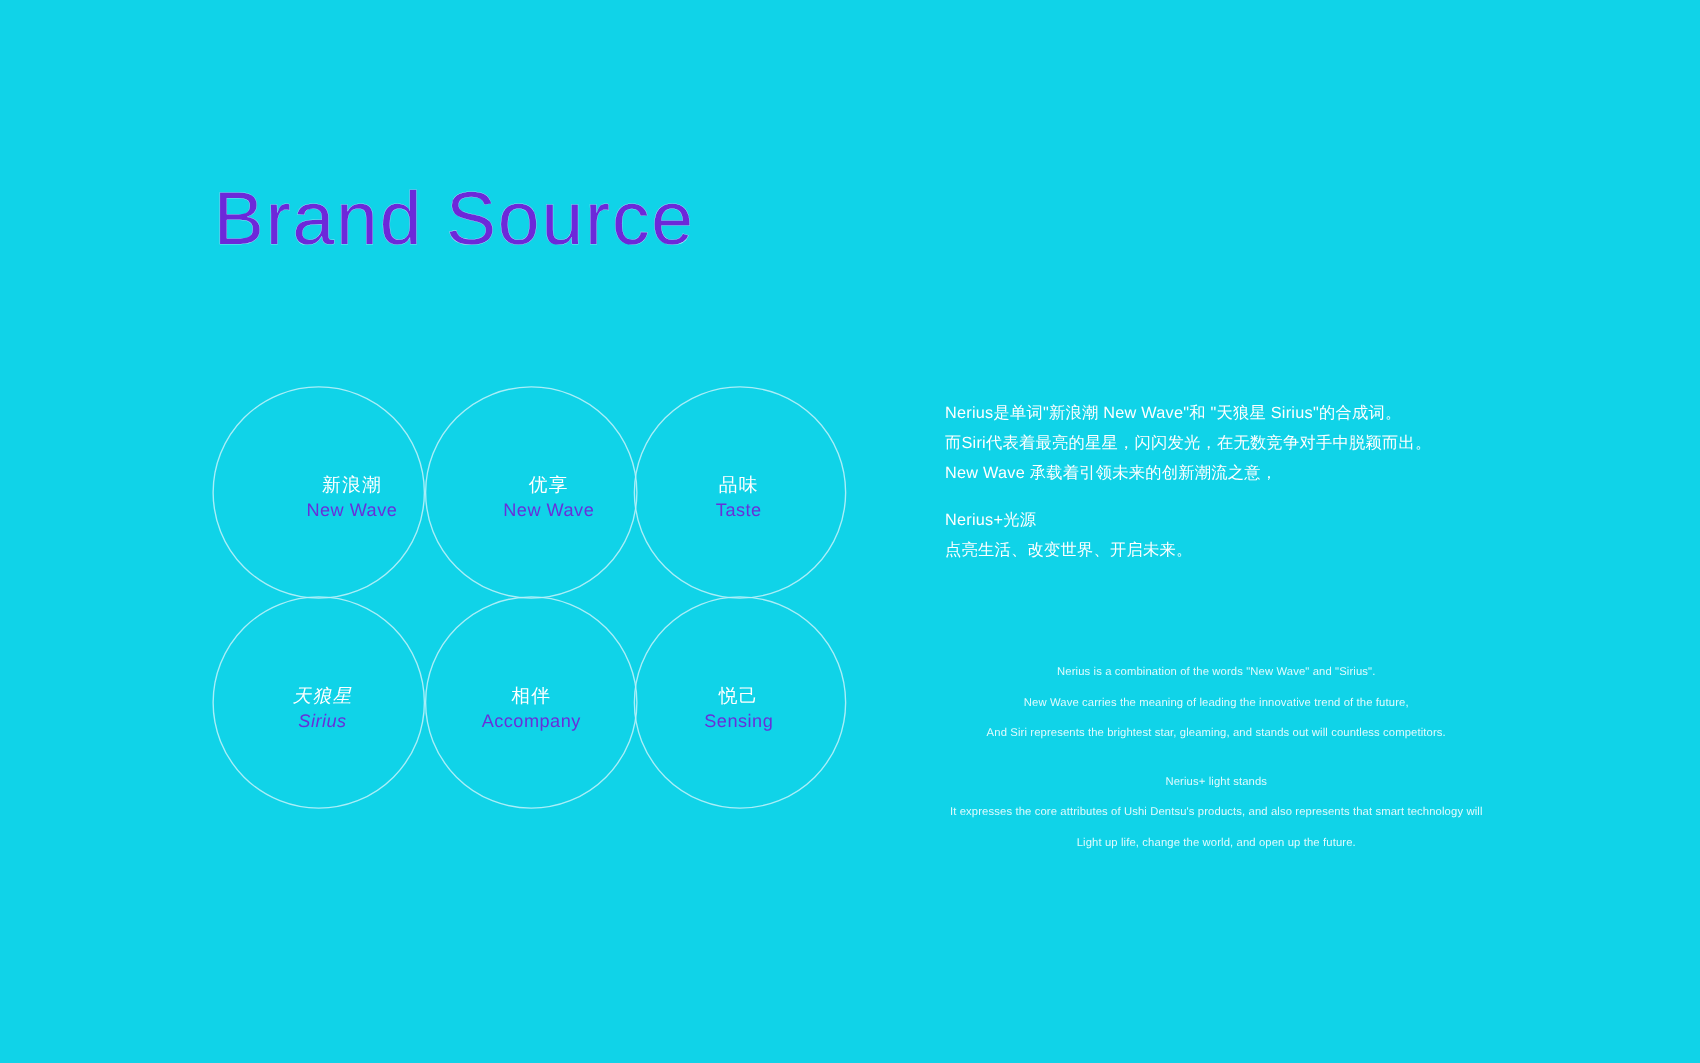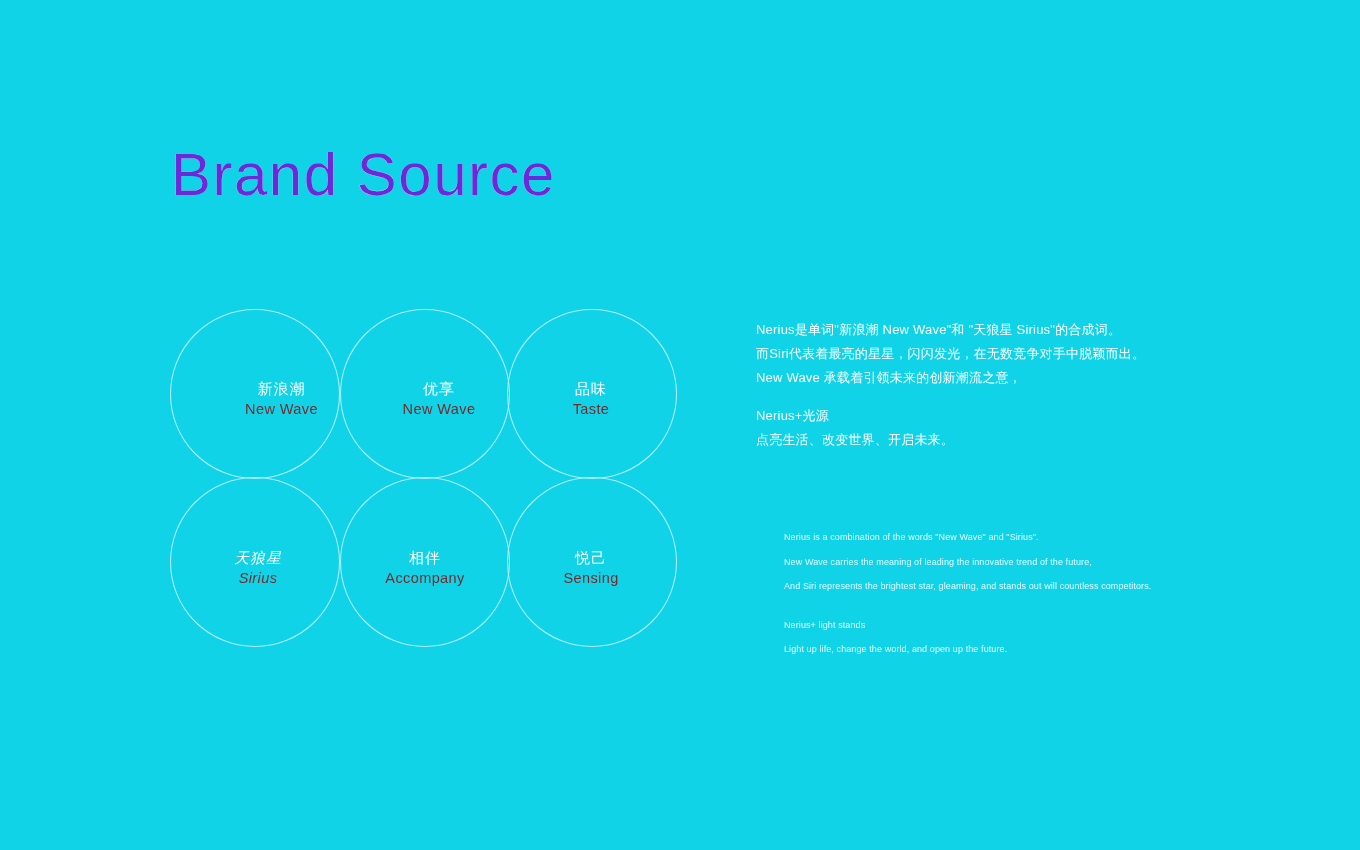--- a/index.html
+++ b/index.html
@@ -30,34 +30,34 @@
   .clabel{
     position:absolute;width:170px;text-align:center;
     transform:translate(-50%,-50%);
   }
   .clabel .cn{
     display:block;font-size:15px;line-height:20px;
     color:#ffffff;font-weight:400;letter-spacing:1px;
   }
   .clabel .en{
     display:block;font-size:14.5px;line-height:21px;
-    color:#7f1d1d;font-weight:300;letter-spacing:.4px;opacity:.95;
+    color:#6d28d9;font-weight:300;letter-spacing:.4px;opacity:.95;
   }
 
   
   .copy-cn{position:absolute;left:756px;top:318px;width:470px;}
   .copy-cn p{margin:0;}
   .copy-cn .line{
     font-size:13px;line-height:24px;
     color:#ffffff;font-weight:400;letter-spacing:.2px;
     white-space:nowrap;
   }
   .copy-cn .gap{height:14px;}
 
-  .copy-en{position:absolute;left:784px;top:521px;width:470px;}
+  .copy-en{position:absolute;left:738px;top:521px;width:470px;text-align:center;}
   .copy-en .line{
     font-size:9px;line-height:15.6px;
     color:#eafdff;font-weight:400;letter-spacing:.1px;
     white-space:nowrap;opacity:.96;
   }
   .copy-en .gap{height:5px;}
 </style>
 </head>
 <body>
 
@@ -109,16 +109,17 @@
     <p class="line">Nerius+光源</p>
     <p class="line">点亮生活、改变世界、开启未来。</p>
   </div>
 
   <div class="copy-en">
     <p class="line">Nerius is a combination of the words "New Wave" and "Sirius".</p>
     <p class="line">New Wave carries the meaning of leading the innovative trend of the future,</p>
     <p class="line">And Siri represents the brightest star, gleaming, and stands out will countless competitors.</p>
     <div class="gap"></div>
     <p class="line">Nerius+ light stands</p>
+    <p class="line">It expresses the core attributes of Ushi Dentsu's products, and also represents that smart technology will</p>
     <p class="line">Light up life, change the world, and open up the future.</p>
   </div>
 
 </div>
 
 </body></html>

